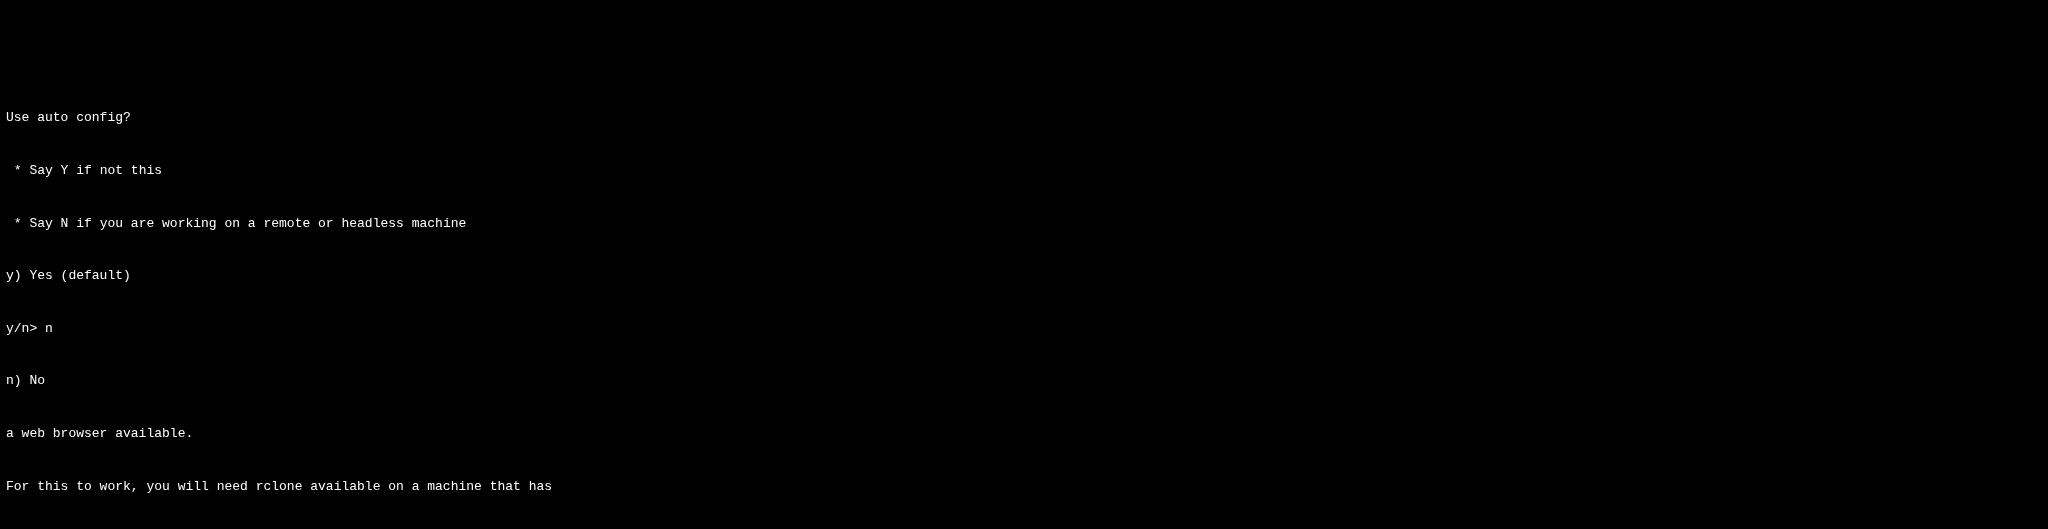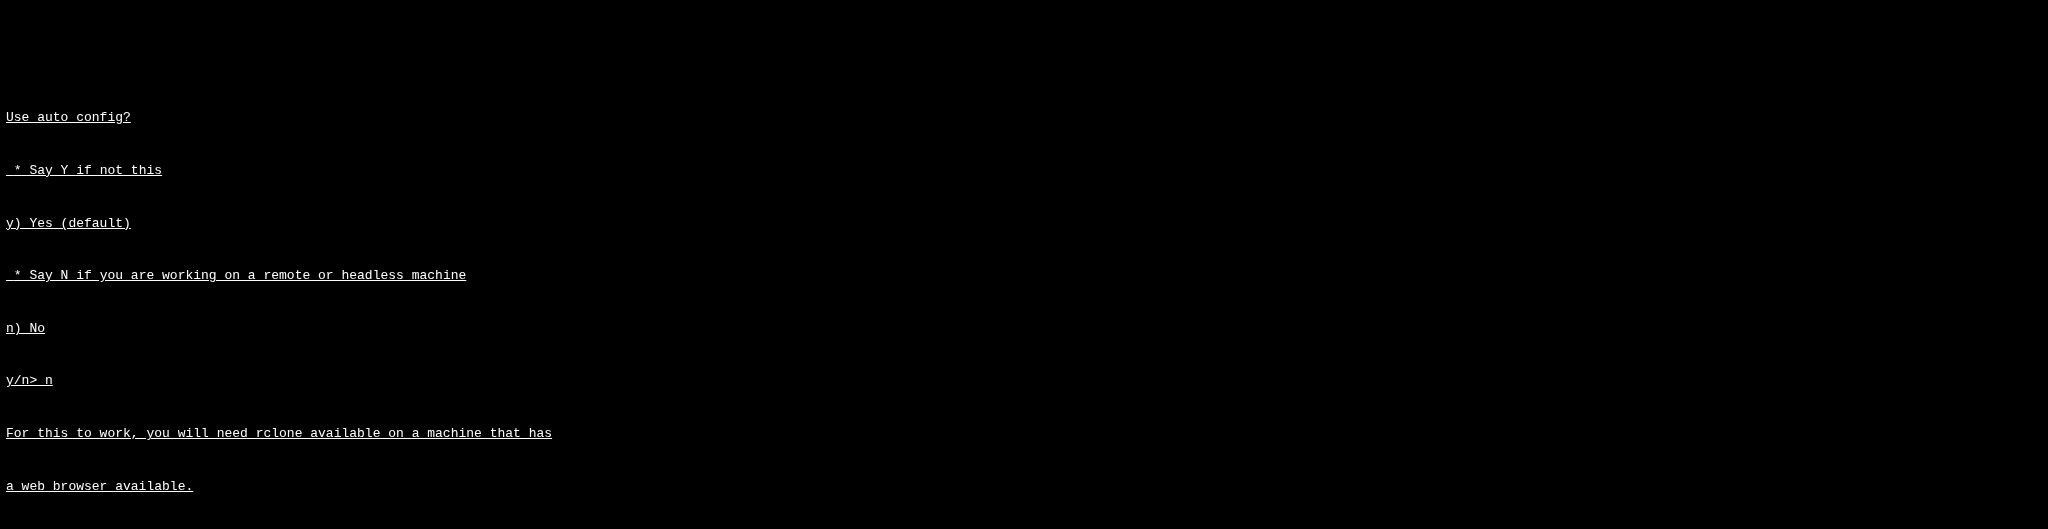--- a/index.html
+++ b/index.html
@@ -12,37 +12,36 @@
       color: #fff;
       font-family: 'Consolas', 'Monaco', 'Courier New', monospace;
       font-size: 13px;
       line-height: 1.35;
       padding: 4px 6px;
       white-space: pre-wrap;
       word-break: break-all;
     }
     .line {
       white-space: pre-wrap;
-      text-decoration: underline;
     }
   </style>
 </head>
 <body>
 
 
 
 <div>
   <div class="line">Use auto config?</div>
   <div class="line"> * Say Y if not this</div>
+  <div class="line"> * Say N if you are working on a remote or headless machine</div>
   <div class="line">y) Yes (default)</div>
-  <div class="line"> * Say N if you are working on a remote or headless machine</div>
+  <div class="line">y/n&gt; n</div>
   <div class="line">n) No</div>
-  <div class="line">y/n&gt; n</div>
+  <div class="line">a web browser available.</div>
   <div class="line">For this to work, you will need rclone available on a machine that has</div>
-  <div class="line">a web browser available.</div>
   
   
   
   
   
   
   
   
   
 </div>

